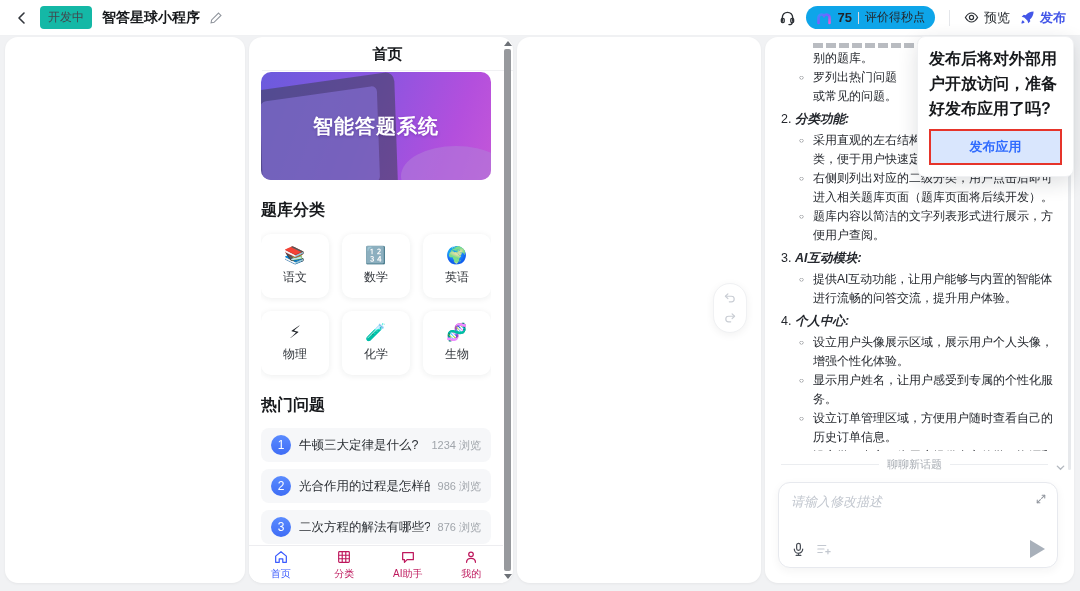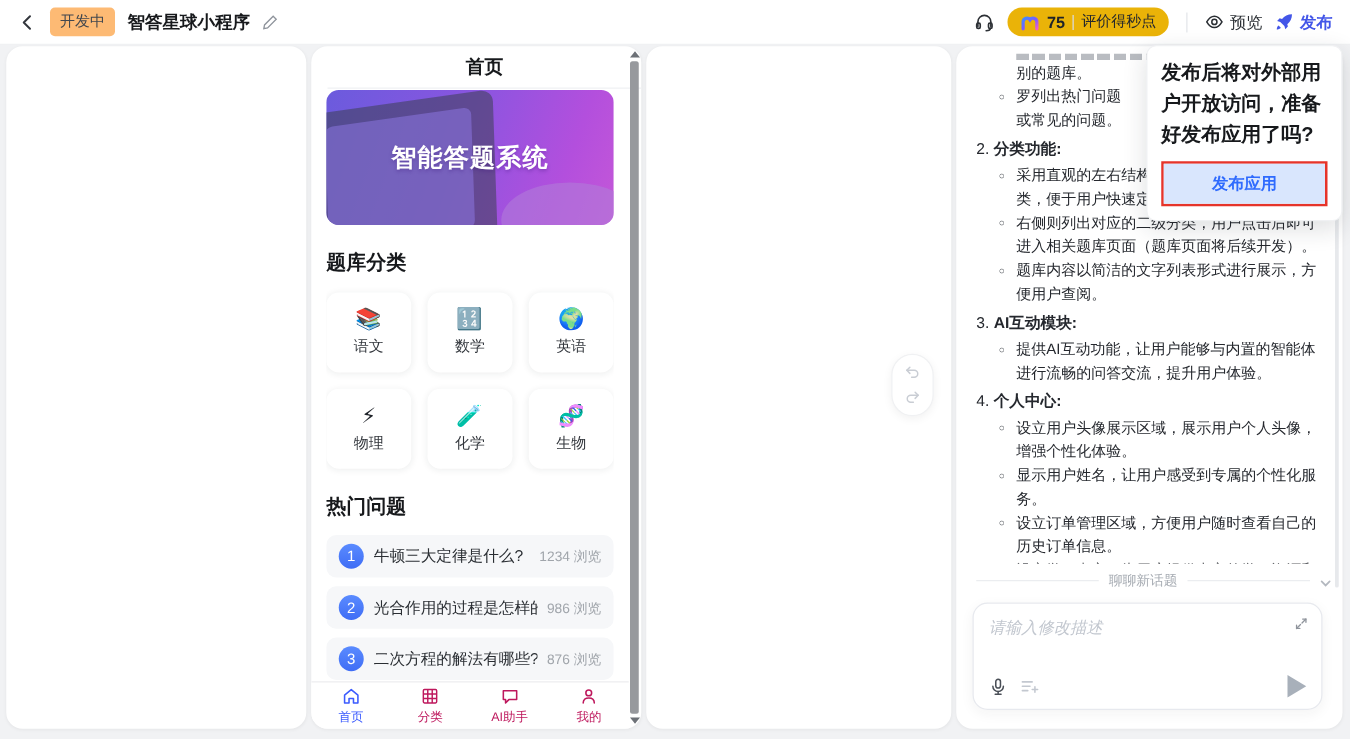--- a/index.html
+++ b/index.html
@@ -2,26 +2,26 @@
 <html><head>
 <meta charset="utf-8">
 <style>
   * { margin:0; padding:0; box-sizing:border-box; }
   html,body { width:1080px; height:591px; overflow:hidden; }
   body { background:#f1f2f4; font-family:"Liberation Sans","DejaVu Sans",sans-serif; color:#1f2329; position:relative; }
 
   
   .topbar { position:absolute; top:0; left:0; right:0; height:36px; background:#fff; display:flex; align-items:center; padding:0 14px; gap:10px; border-bottom:1px solid #f0f1f3; z-index:5; }
   .tb-back { display:flex; align-items:center; color:#33373d; cursor:pointer; }
-  .tb-badge { background:#fdba74; color:#42474e; font-size:12px; padding:3px 8px; border-radius:4px; white-space:nowrap; }
+  .tb-badge { background:#14b8a6; color:#42474e; font-size:12px; padding:3px 8px; border-radius:4px; white-space:nowrap; }
   .tb-title { font-size:14px; font-weight:700; color:#17191c; white-space:nowrap; }
   .tb-pencil { color:#8f949c; display:flex; }
   .tb-spacer { flex:1; }
   .tb-headset { color:#2d3136; display:flex; }
-  .points-pill { display:flex; align-items:center; gap:6px; background:#eab308; border-radius:14px; padding:3px 10px; cursor:pointer;justify-content:flex-end; }
+  .points-pill { display:flex; align-items:center; gap:6px; background:#0ea5e9; border-radius:14px; padding:3px 10px; cursor:pointer;justify-content:flex-end; }
   .points-val { font-size:13px; font-weight:700; color:#1f2329; }
   .pill-sep { width:1px; height:12px; background:#d9dbdf; }
   .points-label { font-size:12px; color:#25282d; white-space:nowrap; }
   .tb-vdiv { width:1px; height:16px; background:#e4e6ea; margin:0 4px; }
   .tb-action { display:flex; align-items:center; gap:5px; font-size:13px; color:#2b2f34; cursor:pointer; white-space:nowrap; }
   .tb-action.publish { color:#4356e8; font-weight:600; }
 
   
   .canvas { position:absolute; top:36px; left:0; right:0; bottom:0; }
   .card { position:absolute; top:1px; bottom:8px; background:#fff; border-radius:13px; box-shadow:0 1px 3px rgba(0,0,0,.05);padding-left:13px; }
@@ -64,21 +64,21 @@
   
   .float-pill { position:absolute; left:713px; top:247px; width:34px; height:50px; background:#fff; border:1px solid #f0f1f3; border-radius:17px; box-shadow:0 2px 8px rgba(0,0,0,.06); display:flex; flex-direction:column; align-items:center; justify-content:space-evenly; color:#c9cdd4; z-index:3; }
   .float-pill svg { cursor:pointer; }
 
   
   .doc { position:absolute; top:4px; left:16px; right:18px; height:410px; overflow:hidden; font-size:12px; line-height:19px; color:#25282e; }
   .clip-hint { height:8px; overflow:hidden; padding-left:32px; }
   .clip-hint i { display:block; height:5px; margin-top:2px; width:168px; background:repeating-linear-gradient(90deg,#b9bcc1 0 10px,transparent 10px 13px); }
   .line.cont { padding-left:32px; }
   .line.head { margin:4px 0 2px; font-size:12.5px; }
-  .line.head b { font-weight:700; }
+  .line.head b { font-weight:700;font-style:italic; }
   .line.bullet { display:flex; padding-left:18px; }
   .line.bullet .dot { width:14px; flex:none; color:#4e5258; font-size:8px; line-height:19px; }
   .line.bullet .txt { flex:1; }
   .new-topic { position:absolute; left:16px; right:26px; top:420px; display:flex; align-items:center; gap:8px; color:#a7acb3; font-size:11px; }
   .new-topic .rule { flex:1; height:1px; background:#ebedf0; }
   .nt-chevron { position:absolute; right:8px; top:422px; color:#b3b8bf; }
   .chat-sb { position:absolute; right:3px; top:8px; width:3px; height:425px; background:#e7e9ec; border-radius:2px; }
 
   .composer { position:absolute; left:13px; top:445px; width:280px; height:86px; background:#fff; border:1px solid #e7e9ee; border-radius:12px; box-shadow:0 3px 10px rgba(31,35,41,.05); }
   .composer textarea { position:absolute; left:12px; top:10px; right:44px; height:36px; border:none; outline:none; resize:none; background:transparent; font-family:inherit; font-size:13px; color:#c2410c;font-style:italic; }

